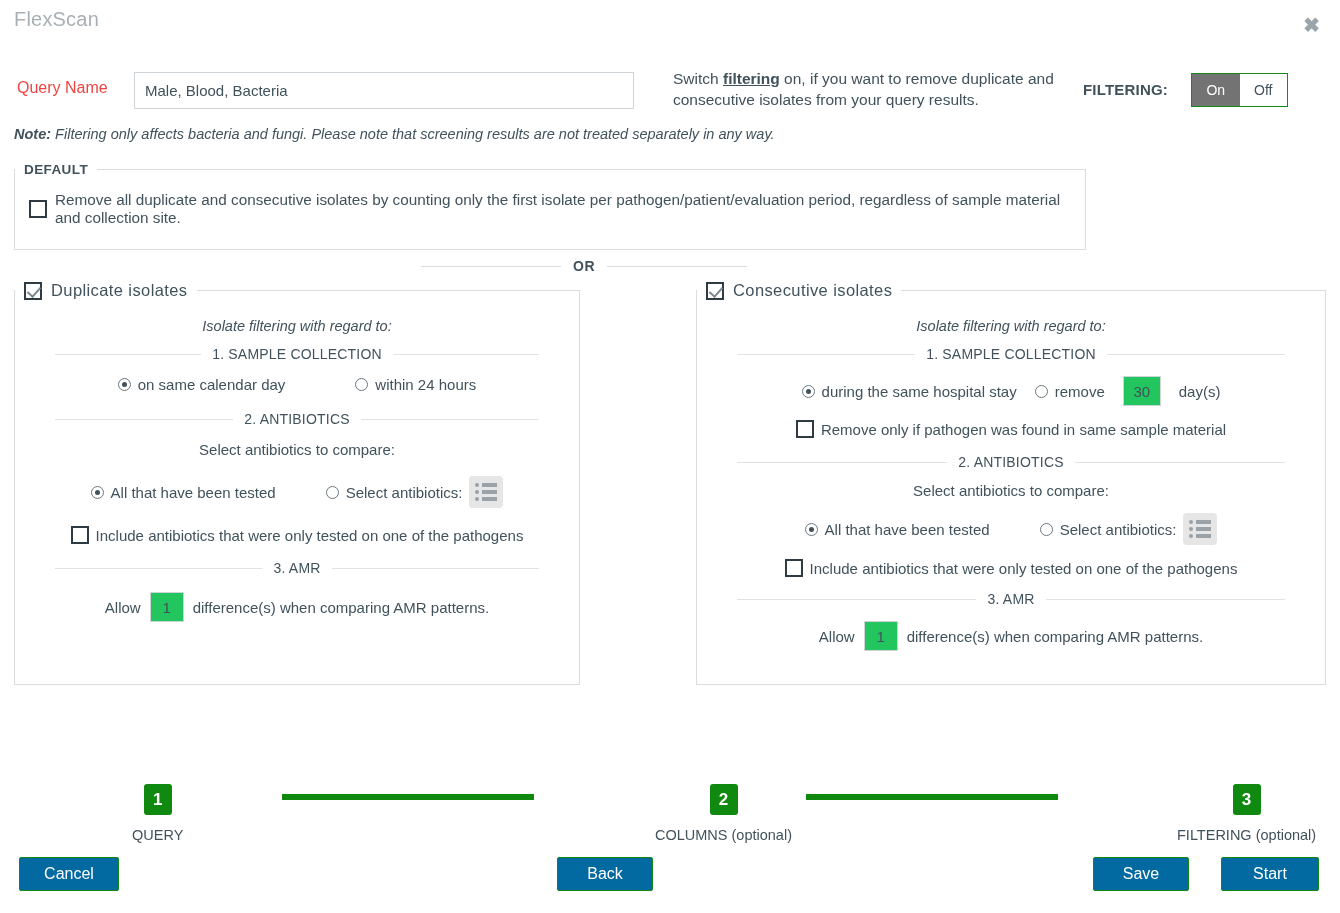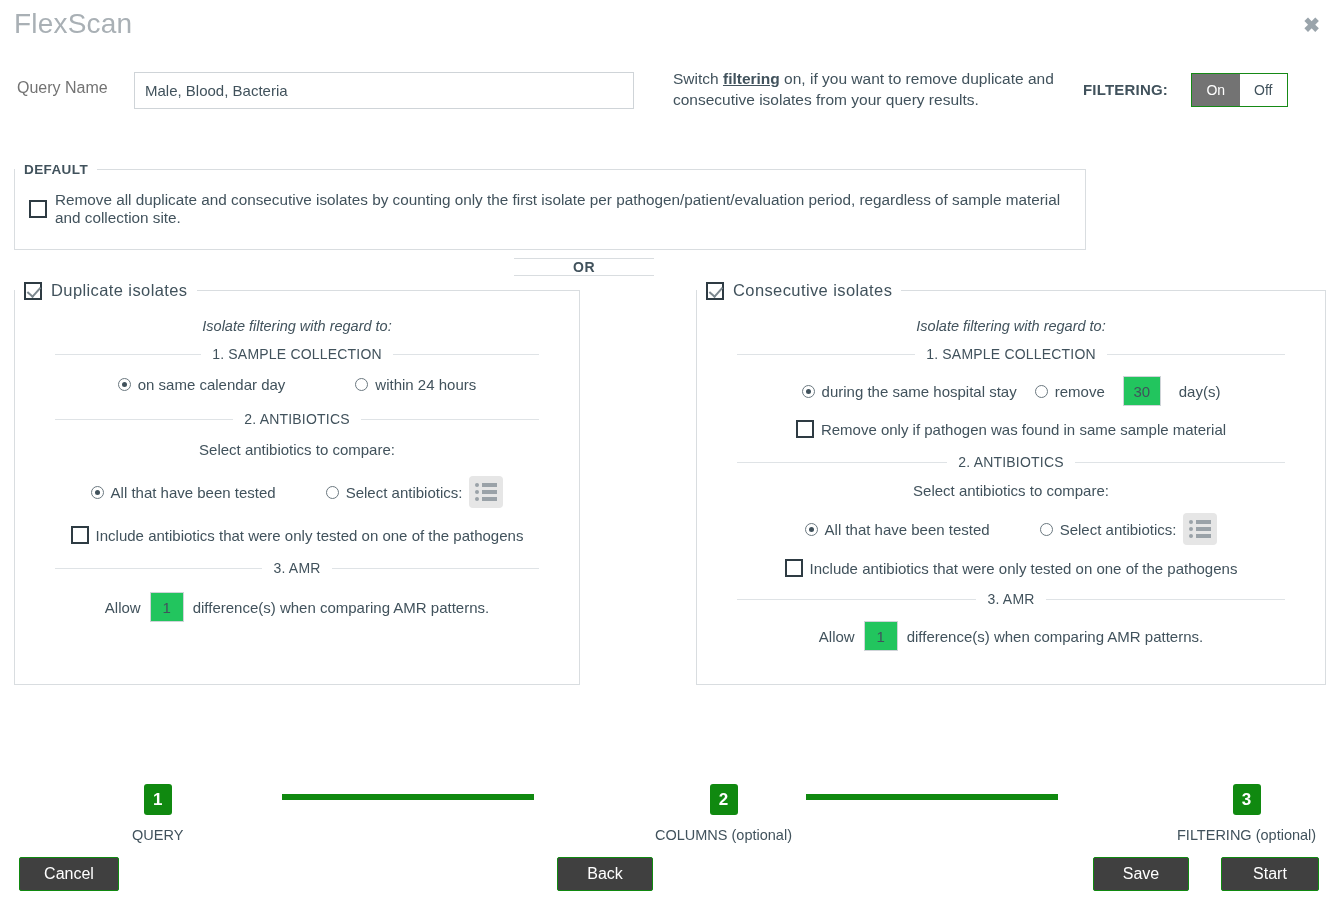--- a/index.html
+++ b/index.html
@@ -9,33 +9,33 @@
     background: #ffffff;
     font-family: "Liberation Sans", sans-serif;
     color: #41525c;
     overflow: hidden;
   }
   .page { position: relative; width: 1340px; height: 913px; }
 
   
   .app-title {
     position: absolute; left: 14px; top: 8px;
-    font-size: 28px; color: #a9b0b5; font-weight: 400;
+    font-size: 20px; color: #a9b0b5; font-weight: 400;
     letter-spacing: .2px;
   }
   .close-btn {
     position: absolute; right: 20px; top: 15px;
     font-size: 20px; color: #9aa4ab; cursor: pointer;
     line-height: 1; font-weight: bold;
   }
 
   
   .qname-label {
     position: absolute; left: 17px; top: 79px;
-    font-size: 16px; color: #737373;
+    font-size: 16px; color: #ef4444;
   }
   .qname-input {
     position: absolute; left: 134px; top: 72px;
     width: 500px; height: 37px;
     border: 1px solid #cfd4d8; background: #fff;
     font-family: "Liberation Sans", sans-serif;
     font-size: 15px; color: #41525c;
     padding: 7px 10px; outline: none;
   }
   .switch-text {
@@ -84,21 +84,21 @@
   .fs-default { left: 14px; top: 162px; width: 1072px; height: 88px; }
   .default-row {
     display: flex; align-items: center;
     padding: 14px 14px 0 14px;
   }
   .default-row .lbl { font-size: 15.3px; color: #41525c; }
 
   
   .or-wrap {
     position: absolute; left: 0; top: 258px; width: 1168px;
-    display: flex; align-items: center; justify-content: center; flex-direction: column;
+    display: flex; align-items: center; justify-content: center;
   }
   .or-wrap .line { width: 140px; height: 1px; background: #d9dde0; }
   .or-wrap .or {
     font-size: 14px; font-weight: bold; color: #41525c;
     padding: 0 12px; letter-spacing: .4px;
   }
 
   
   .panel-left  { left: 14px;  top: 281px; width: 566px; height: 404px; }
   .panel-right { left: 696px; top: 281px; width: 630px; height: 404px; }
@@ -172,21 +172,21 @@
   .step .num {
     width: 28px; height: 31px; background: #108910; color: #fff;
     border-radius: 3px; display: flex; align-items: center; justify-content: center;
     font-size: 17px; font-weight: bold;
   }
   .step .cap { margin-top: 12px; font-size: 14.5px; color: #41525c; white-space: nowrap; }
   .connector { position: absolute; height: 6px; background: #108910; top: 14px; }
 
   .btn {
     position: absolute;
-    background: #404040; border: 1px solid #108910;
+    background: #0369a1; border: 1px solid #108910;
     color: #ffffff; font-size: 16px;
     font-family: "Liberation Sans", sans-serif;
     padding: 0; cursor: pointer; border-radius: 2px;
     height: 34px;
   }
 </style>
 </head>
 <body>
 
 <div class="page">
@@ -200,20 +200,23 @@
   <div class="switch-text">
     <span>Switch </span><b>filtering</b><span> on, if you want to remove duplicate and consecutive isolates from your query results.</span>
   </div>
 
   <div class="filtering-label">FILTERING:</div>
   <div class="toggle">
     <div class="on">On</div>
     <div class="off">Off</div>
   </div>
 
+  <div class="note">
+    <span class="nb">Note:</span><span> Filtering only affects bacteria and fungi. Please note that screening results are not treated separately in any way.</span>
+  </div>
 
   <fieldset class="fs-default">
     <legend>DEFAULT</legend>
     <div class="default-row">
       <span class="cbx"></span>
       <span class="lbl" style="margin-left:8px;">Remove all duplicate and consecutive isolates by counting only the first isolate per pathogen/patient/evaluation period, regardless of sample material and collection site.</span>
     </div>
   </fieldset>
 
   <div class="or-wrap">

